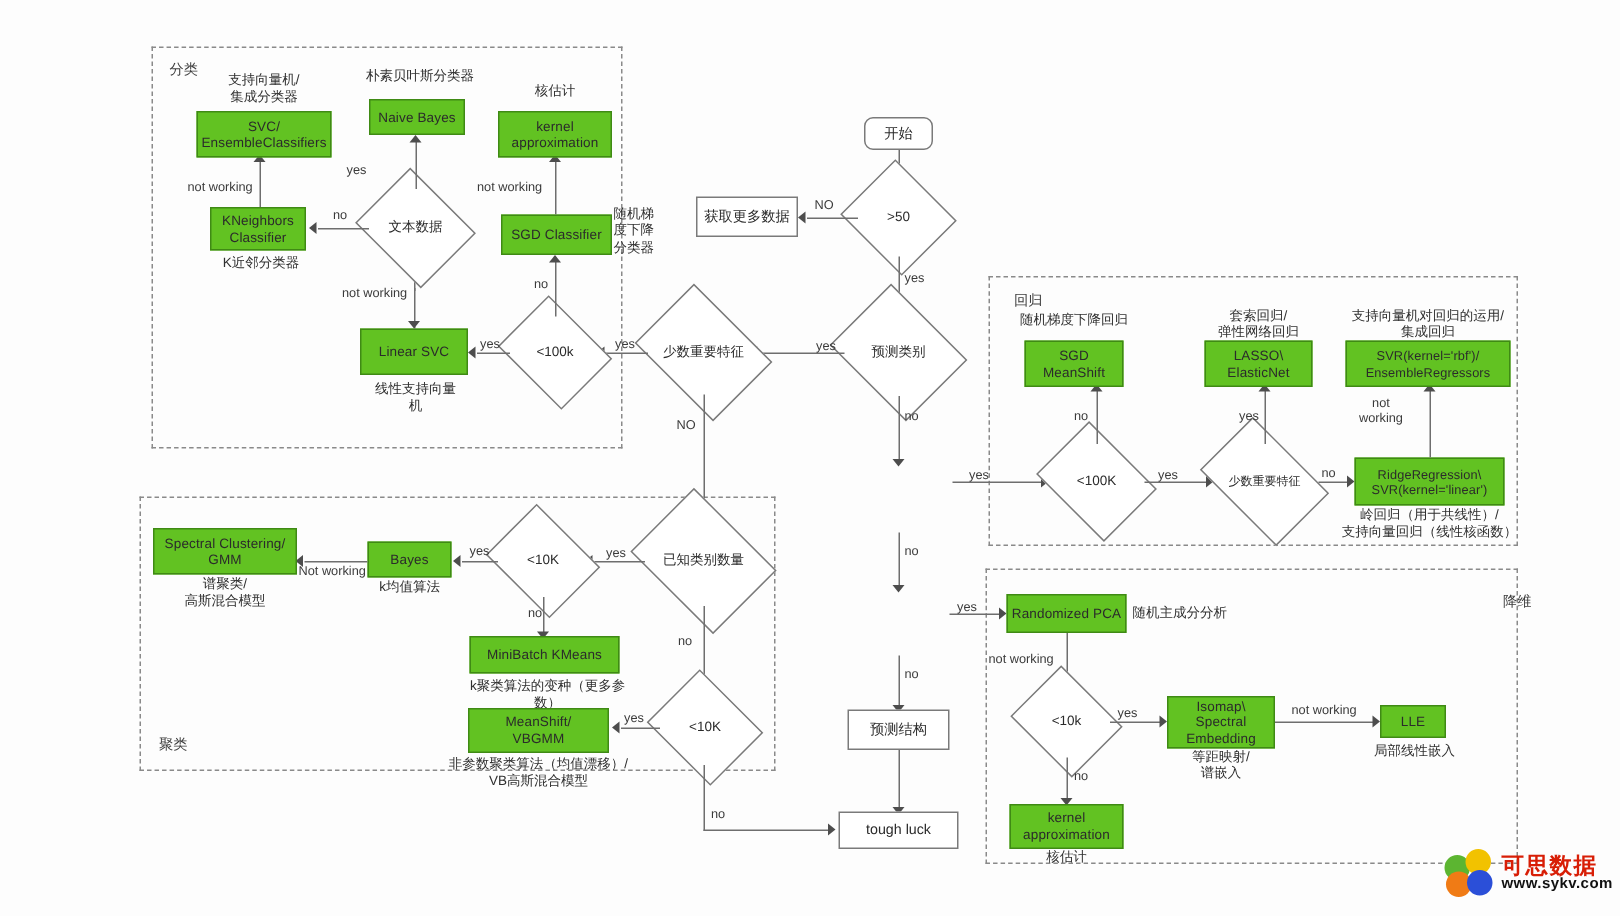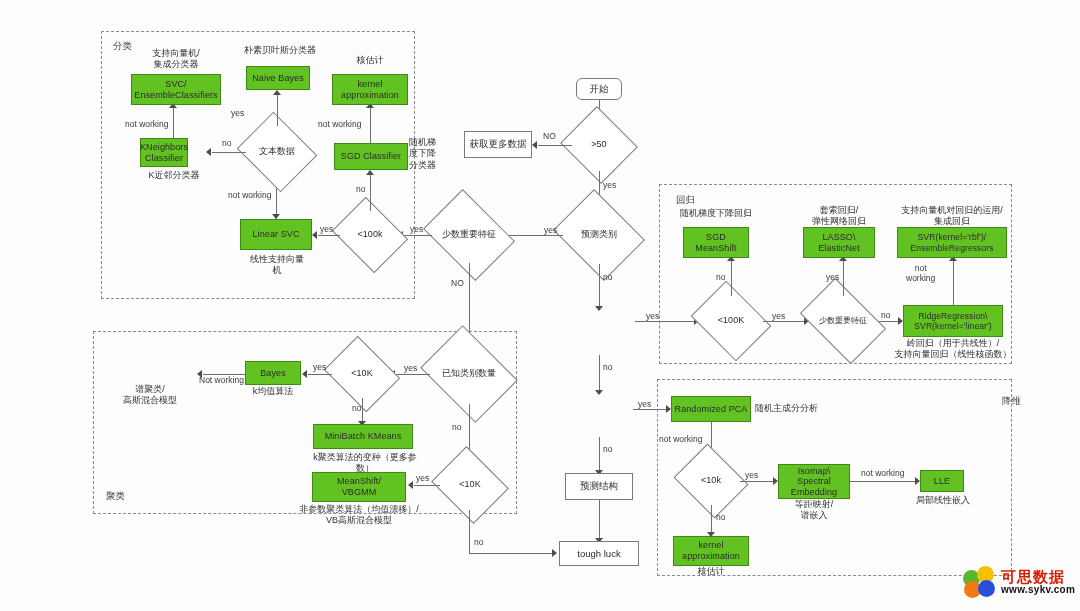--- a/index.html
+++ b/index.html
@@ -237,21 +237,21 @@
   <div class="ar up" style="left:273px;top:90px;"></div>
   <div class="elbl" style="left:231px;top:108px;">yes</div>
 
   <div class="gbox" style="left: 246px; top: 66px; width: 64px; height: 24px; white-space: pre-line;">Naive Bayes</div>
   <div class="cap" style="left: 236px; top: 45px; width: 88px; white-space: pre-line;">朴素贝叶斯分类器</div>
 
   <div class="ln h" style="left:212px;top:152px;width:34px;"></div>
   <div class="ar left" style="left:206px;top:148px;"></div>
   <div class="elbl" style="left:222px;top:138px;">no</div>
 
-  <div class="gbox" style="left: 140px; top: 138px; width: 48px; height: 29px; white-space: pre-line;">KNeighbors
+  <div class="gbox" style="left: 140px; top: 138px; width: 64px; height: 29px; white-space: pre-line;">KNeighbors
 Classifier</div>
   <div class="cap" style="left: 128px; top: 170px; width: 92px; white-space: pre-line;">K近邻分类器</div>
 
   <div class="ln v" style="left:173px;top:105px;height:33px;"></div>
   <div class="ar up" style="left:169px;top:103px;"></div>
   <div class="elbl" style="left:125px;top:119px;">not working</div>
 
   <div class="gbox" style="left: 131px; top: 74px; width: 90px; height: 31px; white-space: pre-line;">SVC/
 EnsembleClassifiers</div>
   <div class="cap" style="left: 131px; top: 48px; width: 90px; white-space: pre-line;">支持向量机/
@@ -296,20 +296,22 @@
   <div class="ar left" style="left:302px;top:370px;"></div>
   <div class="elbl" style="left:313px;top:362px;">yes</div>
 
   <div class="gbox" style="left: 245px; top: 361px; width: 56px; height: 24px; white-space: pre-line;">Bayes</div>
   <div class="cap" style="left: 240px; top: 386px; width: 66px; white-space: pre-line;">k均值算法</div>
 
   <div class="ln h" style="left:203px;top:374px;width:42px;"></div>
   <div class="ar left" style="left:197px;top:370px;"></div>
   <div class="elbl" style="left:199px;top:375px;">Not working</div>
 
+  <div class="gbox" style="left: 102px; top: 352px; width: 96px; height: 31px; white-space: pre-line;">Spectral Clustering/
+GMM</div>
   <div class="cap" style="left: 102px; top: 384px; width: 96px; white-space: pre-line;">谱聚类/
 高斯混合模型</div>
 
   <div class="ln v" style="left:362px;top:398px;height:25px;"></div>
   <div class="ar down" style="left:358px;top:421px;"></div>
   <div class="elbl" style="left:352px;top:403px;">no</div>
 
   <div class="gbox" style="left: 313px; top: 424px; width: 100px; height: 25px; white-space: pre-line;">MiniBatch KMeans</div>
   <div class="cap" style="left: 305px; top: 452px; width: 120px; white-space: pre-line;">k聚类算法的变种（更多参数）</div>
 

